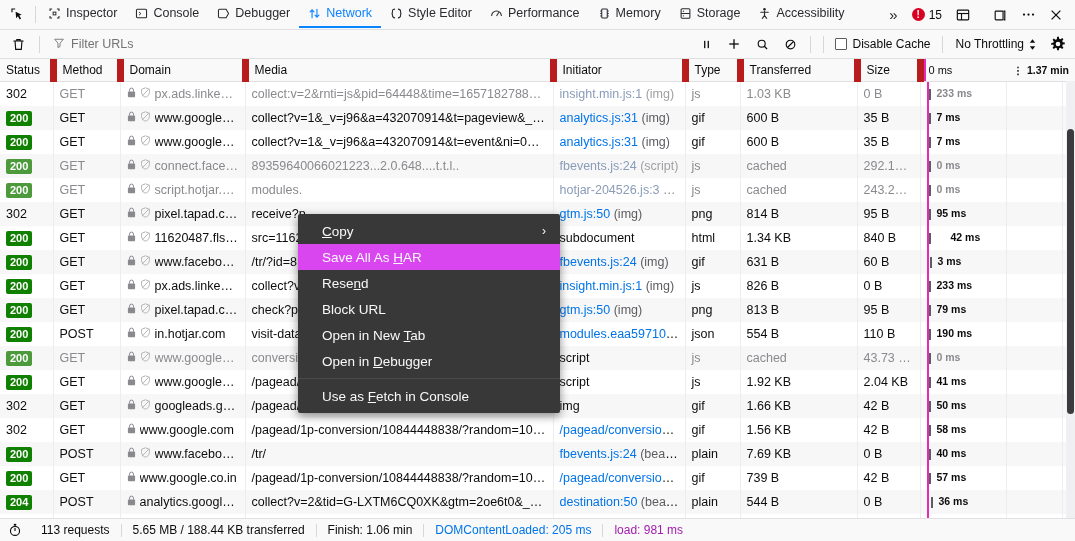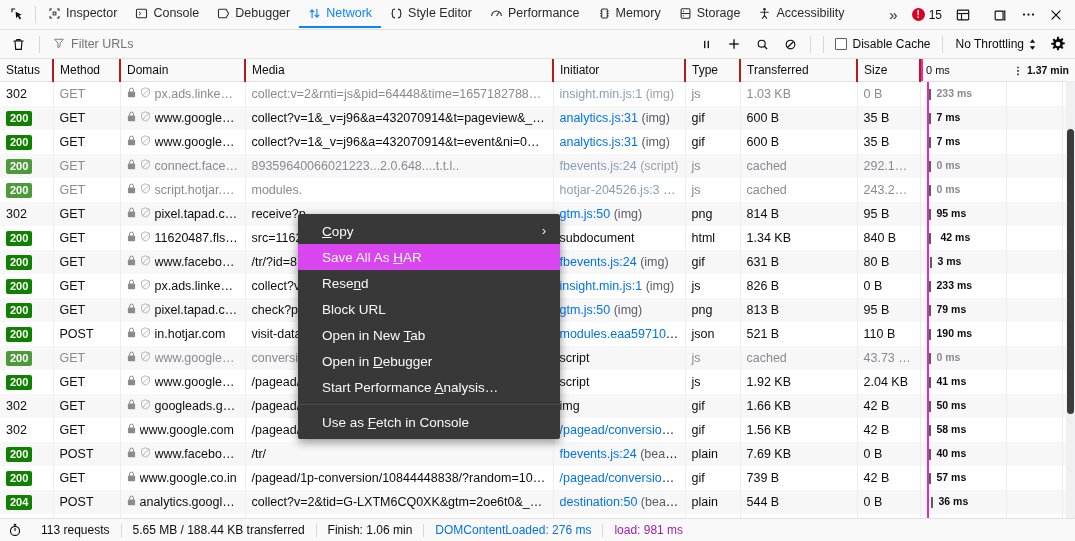--- a/index.html
+++ b/index.html
@@ -82,21 +82,21 @@
   .throttle .arrows { font-size: 9px; line-height: 8px; display: flex; flex-direction: column; }
   .gear-btn { width: 26px; height: 24px; display: flex; align-items: center; justify-content: center; cursor: pointer; }
 
   
   .table-wrap { flex: 1; position: relative; overflow: hidden; background: #fff; }
   table.net { width: 1075px; border-collapse: collapse; table-layout: fixed; }
   table.net th {
     height: 22px; font-weight: normal; text-align: left;
     background: #f9f9fa; color: #0c0c0d;
     border-bottom: 1px solid #e0e0e2;
-    border-right: 2px solid #b91c1c;
+    border-right: 7px solid #b91c1c;
     padding: 0 6px; font-size: 12px;
     position: sticky; top: 0;
     cursor: pointer; white-space: nowrap; overflow: hidden;
   }
   table.net th.wf { border-right: none; position: relative; padding: 0; }
   .wf-head { display: flex; align-items: center; height: 22px; position: relative; }
   .wf-zero { position: absolute; left: 5px; font-size: 11px; color: #0c0c0d; }
   .wf-zeroline { position: absolute; left: 0px; top: 0; bottom: -600px; width: 2px; background: #e72ab9; }
   .wf-end { position: absolute; right: 6px; font-size: 10.5px; font-weight: bold; color: #0c0c0d; display: flex; align-items: center; gap: 4px;}
   .wf-dots { letter-spacing: 0; font-size: 10px; line-height: 9px; }
@@ -626,21 +626,21 @@
             <td><span class="init-plain">subdocument</span></td>
             <td>html</td>
             <td>1.34 KB</td>
             <td>840 B</td>
             <td class="wfcell">
               <div class="wf-inner">
                 <span class="wf-pinkline"></span>
                 <span class="wf-grid" style="left:79px"></span>
                 <span class="wf-grid" style="left:135px"></span>
                 <span class="wf-bar" style="left:2px"></span>
-                <span class="wf-time" style="left:14px">42 ms</span>
+                <span class="wf-time" style="left:24px">42 ms</span>
               </div>
             </td>
           </tr>
           <tr class="row odd">
             <td><span class="st-badge">200</span></td>
             <td>GET</td>
             <td class="domain">
               <span class="dom-inner">
                 <span class="lock"><svg width="9" height="11" viewBox="0 0 10 12">
                     <rect x="1" y="5" width="8" height="6.2" rx="1" fill="#8a8a8e"></rect>
@@ -650,21 +650,21 @@
                     <path d="M6 .9l4.3 1.6v3.4c0 2.6-1.8 4.3-4.3 5.2C3.5 10.2 1.7 8.5 1.7 5.9V2.5z" fill="none" stroke="#b1b1b3" stroke-width="1"></path>
                     <line x1="2.2" y1="10" x2="9.8" y2="2" stroke="#b1b1b3" stroke-width="1"></line>
                   </svg></span>
                 <span class="dname">www.faceboo…</span>
               </span>
             </td>
             <td>/tr/?id=8</td>
             <td><span class="init-link">fbevents.js:24</span> <span class="init-sub">(img)</span></td>
             <td>gif</td>
             <td>631 B</td>
-            <td>80 B</td>
+            <td>60 B</td>
             <td class="wfcell">
               <div class="wf-inner">
                 <span class="wf-pinkline"></span>
                 <span class="wf-grid" style="left:79px"></span>
                 <span class="wf-grid" style="left:135px"></span>
                 <span class="wf-bar" style="left:3px"></span>
                 <span class="wf-time" style="left:11px">3 ms</span>
               </div>
             </td>
           </tr>
@@ -742,21 +742,21 @@
                 <span class="shield"><svg width="11" height="11" viewBox="0 0 12 12">
                     <path d="M6 .9l4.3 1.6v3.4c0 2.6-1.8 4.3-4.3 5.2C3.5 10.2 1.7 8.5 1.7 5.9V2.5z" fill="none" stroke="#b1b1b3" stroke-width="1"></path>
                     <line x1="2.2" y1="10" x2="9.8" y2="2" stroke="#b1b1b3" stroke-width="1"></line>
                   </svg></span>
                 <span class="dname">in.hotjar.com</span>
               </span>
             </td>
             <td>visit-data</td>
             <td><span class="init-link">modules.eaa59710f…</span></td>
             <td>json</td>
-            <td>521 B</td>
+            <td>554 B</td>
             <td>110 B</td>
             <td class="wfcell">
               <div class="wf-inner">
                 <span class="wf-pinkline"></span>
                 <span class="wf-grid" style="left:79px"></span>
                 <span class="wf-grid" style="left:135px"></span>
                 <span class="wf-bar" style="left:2px"></span>
                 <span class="wf-time" style="left:10px">190 ms</span>
               </div>
             </td>
@@ -1011,23 +1011,20 @@
           <span>Rese<span class="u">n</span>d</span>
         </div>
         <div class="ctxitem">
           <span>Block URL</span>
         </div>
         <div class="ctxitem">
           <span>Open in New <span class="u">T</span>ab</span>
         </div>
         <div class="ctxitem">
           <span>Open in <span class="u">D</span>ebugger</span>
-        </div>
-        <div class="ctxitem">
-          <span>Start Performance <span class="u">A</span>nalysis…</span>
         </div>
         <div class="ctxsep"></div>
         <div class="ctxitem">
           <span>Use as <span class="u">F</span>etch in Console</span>
         </div>
       </div>
   </div>
 
   <div class="statusbar">
     <div class="sb-ico">
@@ -1037,18 +1034,18 @@
           <rect x="6.6" y="1" width="2.8" height="1.7" fill="#0c0c0d"></rect>
           <line x1="8" y1="2.7" x2="8" y2="3.9" stroke="#0c0c0d" stroke-width="1.3"></line>
         </svg>
     </div>
     <span class="sb-item">113 requests</span>
     <span class="sb-sep"></span>
     <span class="sb-item">5.65 MB / 188.44 KB transferred</span>
     <span class="sb-sep"></span>
     <span class="sb-item">Finish: 1.06 min</span>
     <span class="sb-sep"></span>
-    <span class="sb-item sb-dcl">DOMContentLoaded: 276 ms</span>
+    <span class="sb-item sb-dcl">DOMContentLoaded: 205 ms</span>
     <span class="sb-sep"></span>
     <span class="sb-item sb-load">load: 981 ms</span>
   </div>
 
 </div>
 
 </body></html>

